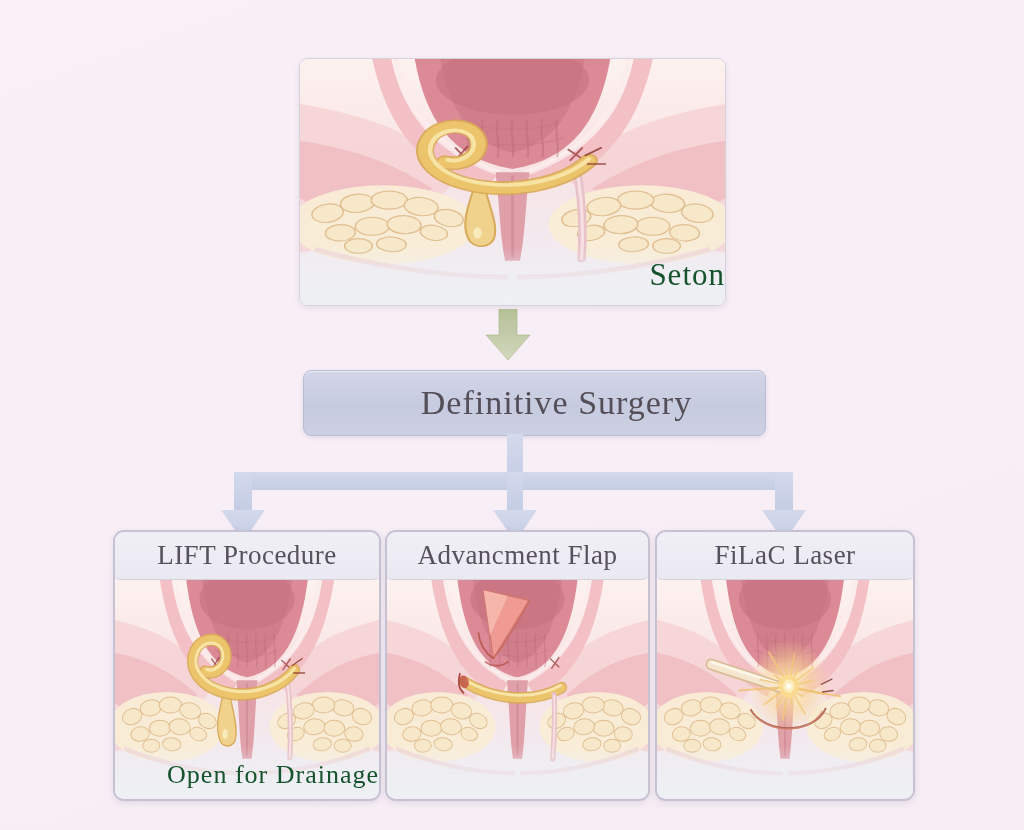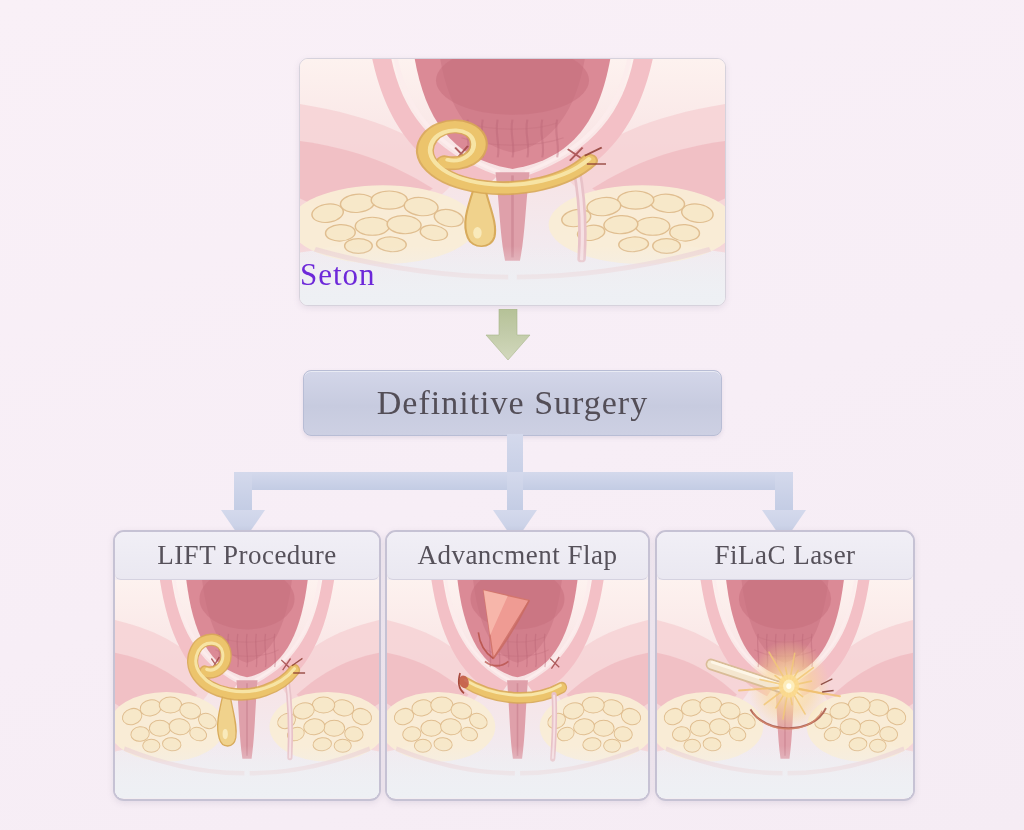--- a/index.html
+++ b/index.html
@@ -10,34 +10,34 @@
   }
   
   .top-panel{
     position:absolute;left:299px;top:58px;width:425px;height:246px;
     border-radius:9px;border:1px solid #d6d2dc;background:#fbf1ef;overflow:hidden;
     box-shadow:0 2px 6px rgba(120,105,140,.14), inset 0 0 0 4px rgba(255,255,255,.75);
   }
   .illus-slot{position:absolute;inset:0;}
   .illus-slot svg{display:block;width:100%;height:100%;}
   .panel-caption{
-    position:absolute;left:0;right:0;text-align:left;
-    color:#6d28d9;letter-spacing:1px;pointer-events:none;
+    position:absolute;left:0;right:0;text-align:right;
+    color:#14532d;letter-spacing:1px;pointer-events:none;
   }
   .seton-caption{bottom:12px;font-size:31px;}
   
   .green-arrow{position:absolute;left:484px;top:309px;width:48px;height:52px;}
   
   .surgery-box{
     position:absolute;left:303px;top:370px;width:417px;height:64px;
     border-radius:8px;border:1px solid #b8bdd5;
     background:linear-gradient(180deg,#d3d6e9 0%,#c7cbdf 55%,#cdd0e3 100%);
     box-shadow:0 2px 4px rgba(120,110,150,.15), inset 0 1px 0 rgba(255,255,255,.5);
     display:flex;align-items:center;justify-content:center;
-    font-size:34px;color:#534e57;letter-spacing:1px;
+    font-size:34px;color:#534e57;letter-spacing:1px;padding-left:44px;
   }
   
   .connector{position:absolute;left:220px;top:434px;width:595px;height:112px;}
   
   .branch-panel{
     position:absolute;top:530px;height:267px;border-radius:11px;
     border:2px solid #c6c2d4;background:#f3edf1;overflow:hidden;
     box-shadow:0 2px 6px rgba(120,105,140,.15);
   }
   .branch-panel.p-lift{left:113px;width:264px;}
@@ -252,20 +252,21 @@
   <path d="M260,132 C265,165 267,205 265,244" stroke="#f6e0e3" stroke-width="3" fill="none" stroke-linecap="round"></path>
   <path d="M165,152 C158,180 152,200 158,218 C162,232 180,232 183,217 C186,200 178,180 173,152 Z" fill="#f0d28c" stroke="#d8ab5c" stroke-width="2"></path>
   <ellipse cx="167" cy="212" rx="4" ry="7" fill="#f9ecc0" opacity="0.9"></ellipse>
   <path d="M272,124 C250,150 208,162 172,156 C128,148 108,120 122,96 C134,76 164,78 168,100 C171,119 152,131 136,126" fill="none" stroke="#d8a855" stroke-width="17" stroke-linecap="round" opacity="0.9"></path>
   <path d="M272,124 C250,150 208,162 172,156 C128,148 108,120 122,96 C134,76 164,78 168,100 C171,119 152,131 136,126" fill="none" stroke="#ecc46c" stroke-width="13" stroke-linecap="round"></path>
   <path d="M272,122 C250,147 208,158 174,152 C134,145 114,120 126,98 C136,82 160,84 163,100 C166,116 151,127 139,123" fill="none" stroke="#f8e6a8" stroke-width="4.5" stroke-linecap="round" opacity="0.95"></path>
   <path d="M268,118 l16,-10 M270,128 l18,0" stroke="#8d3c33" stroke-width="2" opacity="0.85" fill="none"></path>
             <rect x="0" y="228" width="400" height="72" fill="url(#fade-u1)"></rect>
           </svg>
         </div>
+      <div class="panel-caption drain-caption">Open for Drainage</div>
     </div>
   </div>
 
   <div class="branch-panel p-filac">
     <div class="branch-header">FiLaC Laser</div>
     <div class="branch-body">
       <div class="illus-slot">
           <svg viewBox="0 0 400 300" preserveAspectRatio="none">
             <defs>
     <linearGradient id="bg-u3" x1="0" y1="0" x2="0" y2="1">

